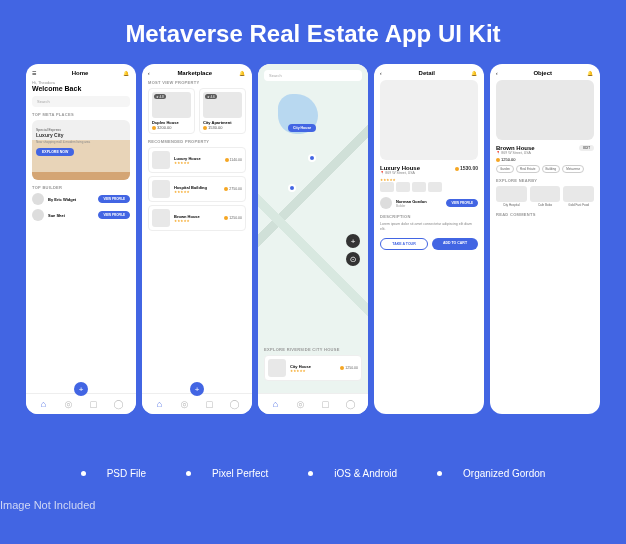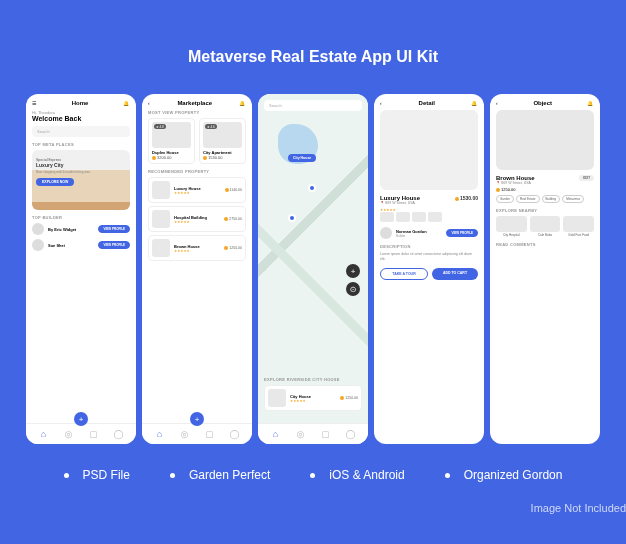--- a/index.html
+++ b/index.html
@@ -1,17 +1,17 @@
 <!DOCTYPE html>
 <html><head>
 <meta charset="utf-8">
 <style>
 * { margin: 0; padding: 0; box-sizing: border-box; font-family: -apple-system, BlinkMacSystemFont, 'Segoe UI', sans-serif; }
 body { background: #4265e3; width: 626px; height: 544px; overflow: hidden; }
-.header-title { color: #fff; text-align: center; font-size: 16px; font-weight: 600; padding: 20px 0 28px; margin-top: 28px; }
+.header-title { color: #fff; text-align: center; font-size: 24px; font-weight: 600; padding: 20px 0 16px; }
 .screens { display: flex; justify-content: center; gap: 6px; padding: 0 20px; }
 .screen { background: #fff; border-radius: 12px; width: 110px; height: 350px; padding: 6px; position: relative; overflow: hidden; font-size: 5px; }
 .screen-header { display: flex; justify-content: space-between; align-items: center; margin-bottom: 4px; }
 .screen-title { font-weight: 600; font-size: 6px; }
 .greeting { font-size: 4px; color: #999; }
 .welcome { font-size: 7px; font-weight: 600; margin-bottom: 4px; }
 .search-bar { background: #f5f5f5; border-radius: 4px; padding: 3px 5px; font-size: 4px; color: #aaa; margin-bottom: 5px; }
 .section-label { font-size: 4px; color: #999; font-weight: 600; letter-spacing: 0.3px; margin-bottom: 3px; }
 .hero-card { background: #f0f0f0; border-radius: 6px; height: 60px; position: relative; overflow: hidden; margin-bottom: 5px; }
 .hero-overlay { position: absolute; left: 4px; top: 8px; }
@@ -61,23 +61,23 @@
 .btn-solid { flex: 1; text-align: center; background: #4265e3; color: #fff; border-radius: 8px; padding: 3px; font-size: 3.5px; font-weight: 600; }
 .obj-hero { height: 60px; background: #e8e8e8; border-radius: 6px; margin-bottom: 5px; }
 .edit-badge { float: right; background: #eee; color: #666; border-radius: 4px; padding: 1px 4px; font-size: 3px; font-weight: 600; }
 .tag-row { display: flex; gap: 2px; flex-wrap: wrap; margin-bottom: 5px; }
 .tag { border: 1px solid #ccc; color: #666; border-radius: 6px; padding: 1px 3px; font-size: 3px; }
 .nearby-row { display: flex; gap: 3px; margin-bottom: 5px; }
 .nearby-item { flex: 1; text-align: center; }
 .nearby-img { height: 16px; background: #e8e8e8; border-radius: 3px; margin-bottom: 1px; }
 .nearby-label { font-size: 3px; color: #666; }
 .features { display: flex; justify-content: center; gap: 40px; padding: 24px 0 12px; }
-.feature { color: #fff; font-size: 12px; display: flex; align-items: center; gap: 14px; }
+.feature { color: #fff; font-size: 10px; display: flex; align-items: center; gap: 21px; margin-top: 30px; }
 .feature-dot { width: 5px; height: 5px; background: #fff; border-radius: 50%; }
-.footer { color: #d0d8f5; text-align: right; font-size: 11px; padding-top: 8px; }
+.footer { color: #d0d8f5; text-align: left; font-size: 11px; padding-top: 8px; }
 .city-illustration { position: absolute; bottom: 0; left: 0; right: 0; height: 40px; background: linear-gradient(to top, #d4a574 0%, #d4a574 20%, #e8d4b8 20%, #e8d4b8 100%); }
 </style>
 </head>
 <body>
 
 <div class="header-title">Metaverse Real Estate App UI Kit</div>
 
 <div class="screens">
 
   <div class="screen">
@@ -285,21 +285,21 @@
 
 </div>
 
 <div class="features">
   <div class="feature">
       <span class="feature-dot"></span>
       <span>PSD File</span>
     </div>
   <div class="feature">
       <span class="feature-dot"></span>
-      <span>Garden Perfect</span>
+      <span>Pixel Perfect</span>
     </div>
   <div class="feature">
       <span class="feature-dot"></span>
       <span>iOS &amp; Android</span>
     </div>
   <div class="feature">
       <span class="feature-dot"></span>
       <span>Organized Gordon</span>
     </div>
 </div>

